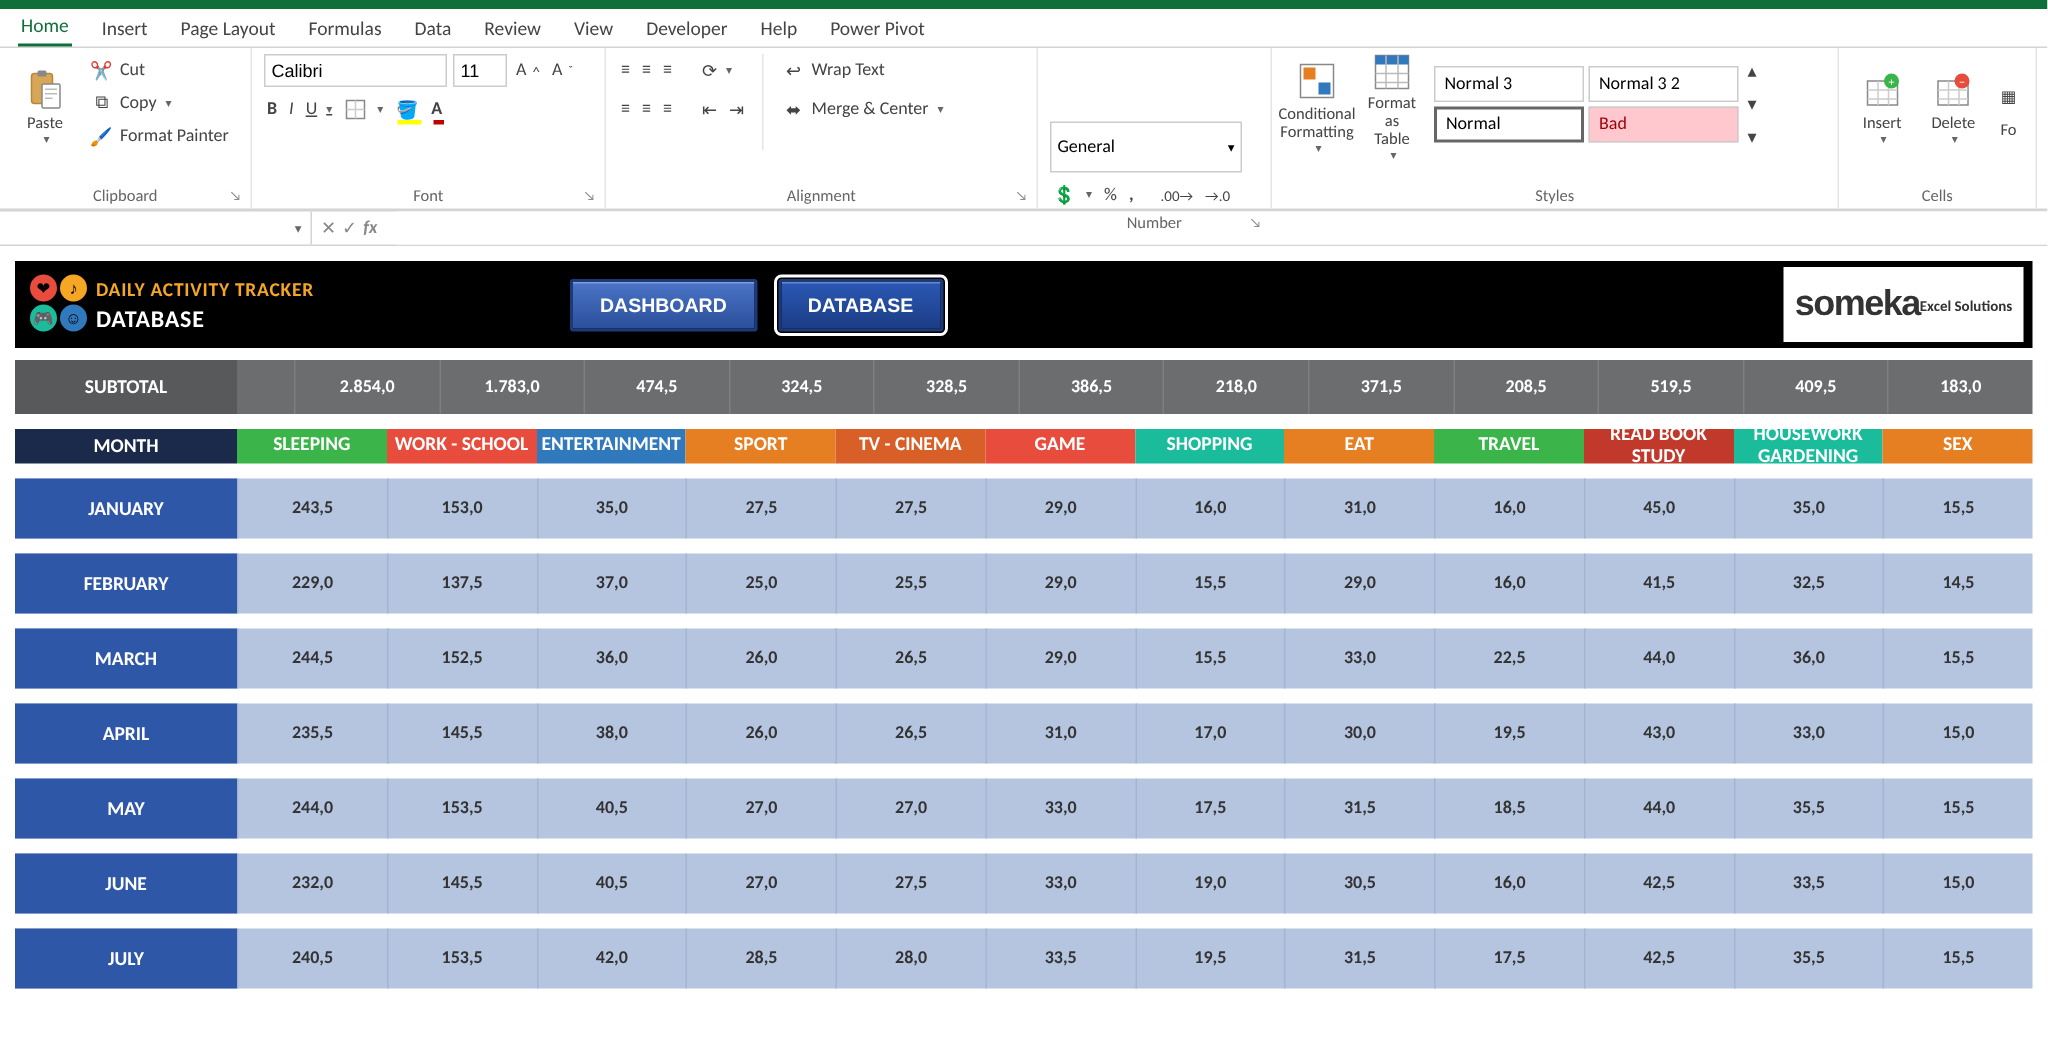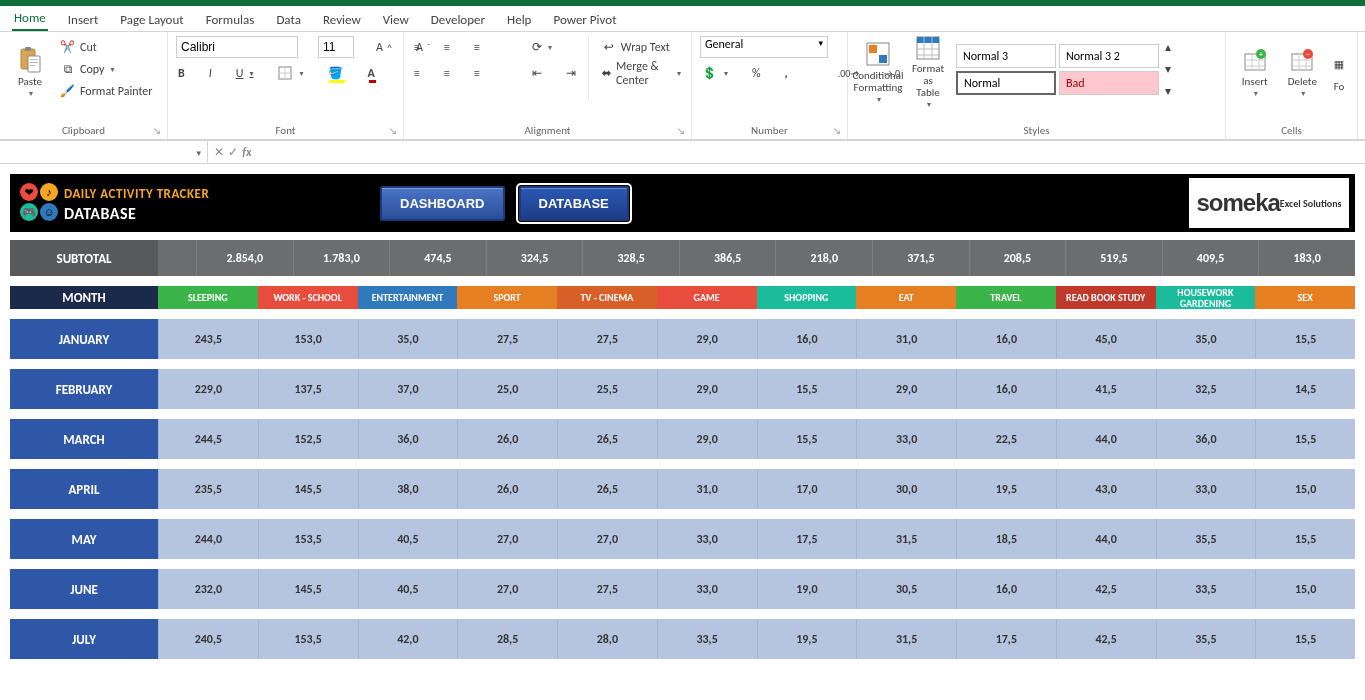--- a/index.html
+++ b/index.html
@@ -19,30 +19,30 @@
 
 .big-btn { display: flex; flex-direction: column; align-items: center; justify-content: center; width: 44px; height: 72px; font-size: 11px; color: #444; cursor: pointer; }
 .big-btn .ico { width: 28px; height: 28px; display: flex; align-items: center; justify-content: center; }
 .big-btn span.lbl { margin-top: 2px; line-height: 1.1; text-align: center; }
 
 .mini-btn { display: flex; align-items: center; gap: 4px; font-size: 12px; color: #444; cursor: pointer; height: 22px; padding: 0 2px; }
 .mini-btn .ico { width: 16px; height: 16px; display: flex; align-items: center; justify-content: center; }
 .dd-arrow::after { content: "▾"; font-size: 8px; margin-left: 2px; color: #666; }
 
 .col-stack { display: flex; flex-direction: column; gap: 0px; }
-.row-stack { display: flex; gap: 20px; align-items: center; }
+.row-stack { display: flex; gap: 4px; align-items: center; }
 
 .font-name { width: 122px; height: 22px; border: 1px solid #ccc; padding: 0 4px; font-size: 12px; }
 .font-size { width: 36px; height: 22px; border: 1px solid #ccc; padding: 0 4px; font-size: 12px; text-align: left; }
 .color-underline { position: relative; }
 .color-underline::after { content: ""; position: absolute; left: 1px; right: 1px; bottom: 1px; height: 3px; }
 .fill-ul::after { background: #ffff00; }
 .font-ul::after { background: #c00000; }
 
-.number-fmt { width: 128px; height: 22px; border: 1px solid #ccc; padding: 0 4px; font-size: 12px; display: flex; align-items: flex-start; justify-content: space-between; }
+.number-fmt { width: 128px; height: 34px; border: 1px solid #ccc; padding: 0 4px; font-size: 12px; display: flex; align-items: center; justify-content: space-between; margin-top: 45px; }
 
 .styles-grid { display: grid; grid-template-columns: 100px 100px; grid-auto-rows: 24px; gap: 3px; }
 .style-cell { border: 1px solid #ccc; display: flex; align-items: center; padding: 0 6px; font-size: 12px; }
 .style-cell.bad { background: #ffc7ce; color: #9c0006; }
 
 .formula-bar { height: 24px; display: flex; align-items: center; border-top: 1px solid #d4d4d4; border-bottom: 1px solid #d4d4d4; background: #fff; }
 .fb-name { width: 208px; height: 100%; border-right: 1px solid #d4d4d4; padding: 0 6px; display: flex; align-items: center; justify-content: flex-end; }
 .fb-name input { border: none; width: 100%; font-size: 12px; outline: none; }
 .fb-ctrls { display: flex; align-items: center; gap: 4px; padding: 0 6px; color: #888; }
 .fb-fx { width: 16px; font-style: italic; font-weight: bold; }
@@ -66,21 +66,21 @@
 .row { display: flex; width: 100%; }
 .cell-label { width: 148px; flex-shrink: 0; display: flex; align-items: center; justify-content: center; font-weight: 700; font-size: 13px; height: 100%; }
 .cell-data { flex: 1 1 0; min-width: 0; display: flex; align-items: center; justify-content: center; font-weight: 700; font-size: 12px; height: 100%; }
 
 .subtotal-row { height: 36px; margin-top: 8px; background: #6b6d6f; color: #fff; }
 .subtotal-row .cell-label { background: #58595b; font-size: 13px; }
 .subtotal-row .cell-data { border-left: 1px solid #7d7f81; }
 
 .header-row { height: 23px; margin-top: 10px; }
 .header-row .cell-label { background: #1b2a4a; color: #fff; }
-.header-row .cell-data { font-size: 10px; color: #fff; text-align: center; line-height: 1.1; padding: 0 2px; }
+.header-row .cell-data { font-size: 13px; color: #fff; text-align: center; line-height: 1.1; padding: 0 2px; }
 .hc-green { background: #3bb54a; }
 .hc-red { background: #e84c3d; }
 .hc-blue { background: #3179bd; }
 .hc-orange { background: #e67e22; }
 .hc-darkorange { background: #d95f28; }
 .hc-cyan { background: #1abc9c; }
 .hc-red2 { background: #c0392b; }
 
 .gap-row { height: 10px; }
 .data-row { height: 40px; background: #b5c5e0; color: #333; }

